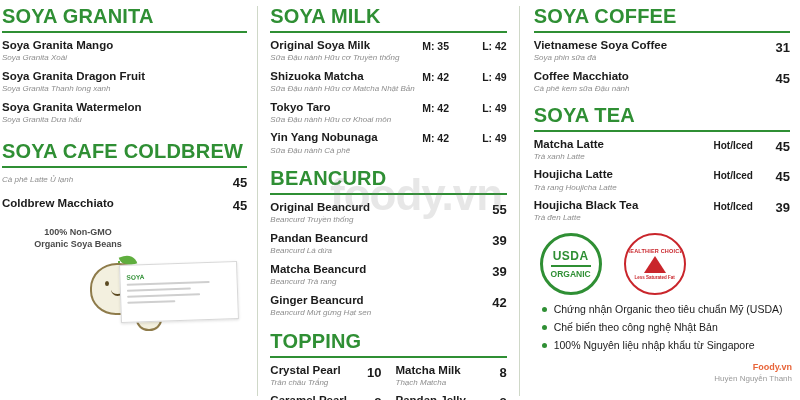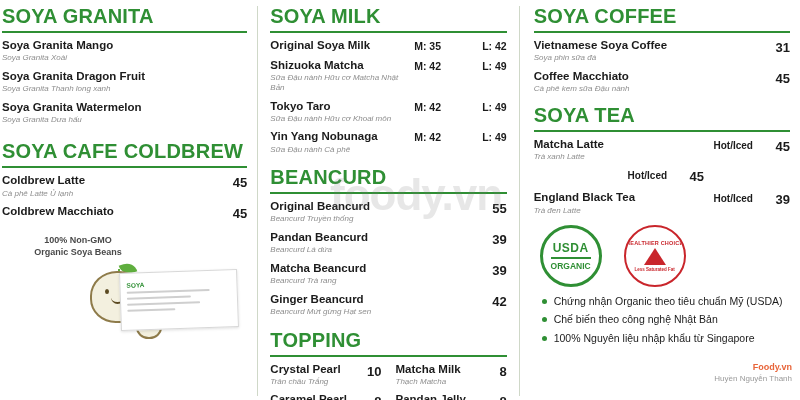--- a/index.html
+++ b/index.html
@@ -56,21 +56,21 @@
   }
   .price {
     font-size: 13px;
     font-weight: bold;
     color: #1b1b1b;
     white-space: nowrap;
     padding-top: 1px;
   }
   .dual-price {
     display: flex;
-    gap: 30px;
+    gap: 22px;
     padding-top: 1px;
   }
   .dual-price span {
     font-size: 10.5px;
     font-weight: bold;
     color: #1b1b1b;
     white-space: nowrap;
   }
   .dual-price .m { width: 38px; }
 
@@ -295,21 +295,20 @@
     </div>
 
     <div style="height:10px"></div>
 
     <div>
       <div class="section-title">SOYA CAFE COLDBREW</div>
       <div class="rule"></div>
 
       <div class="item">
         <div class="item-texts">
-          <div class="item-name">Coldbrew Latte</div>
           <div class="item-sub">Cà phê Latte Ủ lạnh</div>
         </div>
         <div class="price">45</div>
       </div>
 
       <div class="item">
         <div class="item-texts">
           <div class="item-name">Coldbrew Macchiato</div>
         </div>
         <div class="price">45</div>
@@ -339,20 +338,21 @@
 
   <div class="col col2">
 
     <div>
       <div class="section-title">SOYA MILK</div>
       <div class="rule"></div>
 
       <div class="item">
         <div class="item-texts">
           <div class="item-name">Original Soya Milk</div>
+          <div class="item-sub">Sữa Đậu nành Hữu cơ Truyền thống</div>
         </div>
         <div class="dual-price">
           <span class="m">M: 35</span>
           <span class="l">L: 42</span>
         </div>
       </div>
 
       <div class="item">
         <div class="item-texts">
           <div class="item-name">Shizuoka Matcha</div>
@@ -501,27 +501,31 @@
       <div class="item">
         <div class="item-texts">
           <div class="item-name">Matcha Latte</div>
           <div class="item-sub">Trà xanh Latte</div>
         </div>
         <div class="hoticed">Hot/Iced</div>
         <div class="price">45</div>
       </div>
 
       <div class="item">
+        <div class="item-texts">
+          <div class="item-name">Houjicha Latte</div>
+          <div class="item-sub">Trà rang Houjicha Latte</div>
+        </div>
         <div class="hoticed">Hot/Iced</div>
         <div class="price">45</div>
       </div>
 
       <div class="item">
         <div class="item-texts">
-          <div class="item-name">England Black Tea</div>
+          <div class="item-name">Houjicha Black Tea</div>
           <div class="item-sub">Trà đen Latte</div>
         </div>
         <div class="hoticed">Hot/Iced</div>
         <div class="price">39</div>
       </div>
     </div>
 
     <div class="badges">
       <div class="badge-usda">
         <div class="l1">USDA</div>

